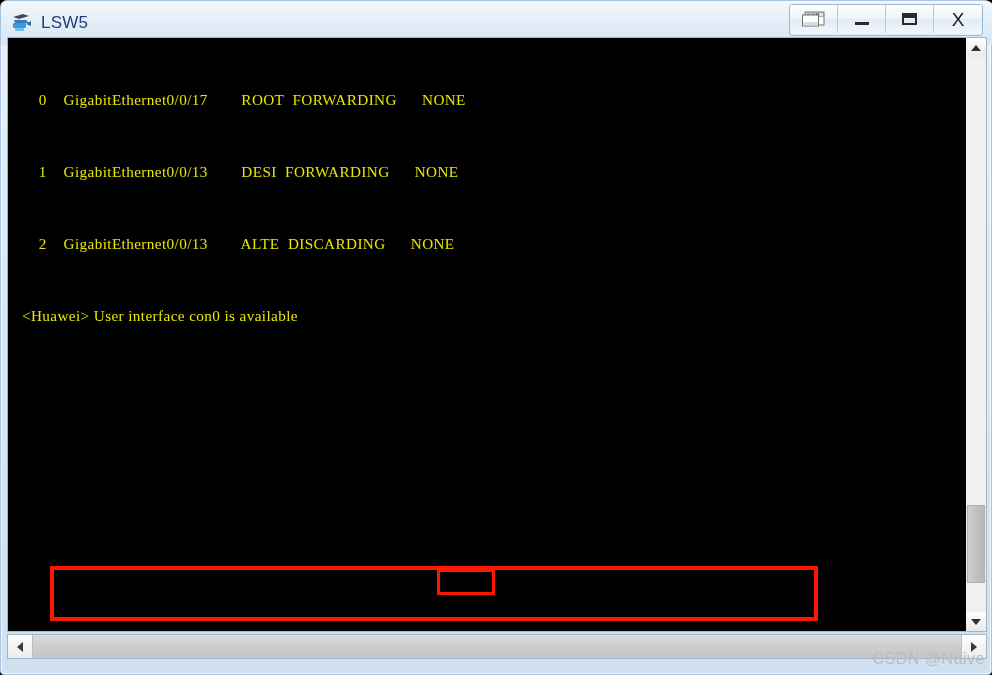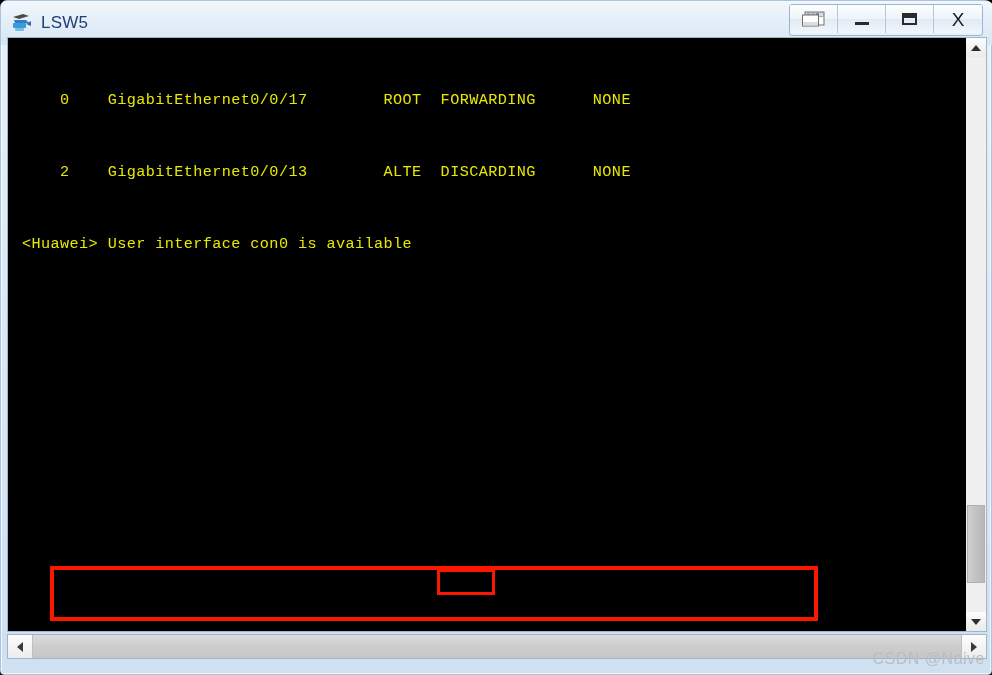--- a/index.html
+++ b/index.html
@@ -124,21 +124,21 @@
     box-sizing: border-box;
     border: 1px solid #9fb5cb;
     background: #000;
     display: flex;
   }
   #term {
     position: relative;
     flex: 1 1 auto;
     background: #000;
     overflow: hidden;
-    font-family: Liberation Mono, monospace;
+    font-family: Liberation Serif, serif;
     font-size: 15.2px;
     line-height: 24px;
     color: #e8e800;
     white-space: pre;
     letter-spacing: 0.4px;
     padding-top: 2px;
   }
   .line {
     height: 24px;
     padding-left: 14px;
@@ -297,20 +297,21 @@
       <div class="win-btn">
         <span class="glyph-close">X</span>
       </div>
     </div>
   </div>
 
   <div id="term-outer">
 
     <div id="term">
       <div class="line">    0    GigabitEthernet0/0/17        ROOT  FORWARDING      NONE</div>
+      <div class="line">    1    GigabitEthernet0/0/13        DESI  FORWARDING      NONE</div>
       <div class="line">    2    GigabitEthernet0/0/13        ALTE  DISCARDING      NONE</div>
       <div class="line">&lt;Huawei&gt; User interface con0 is available</div>
       <div class="line"></div>
       <div class="line"></div>
       
       
       
       
       
       

